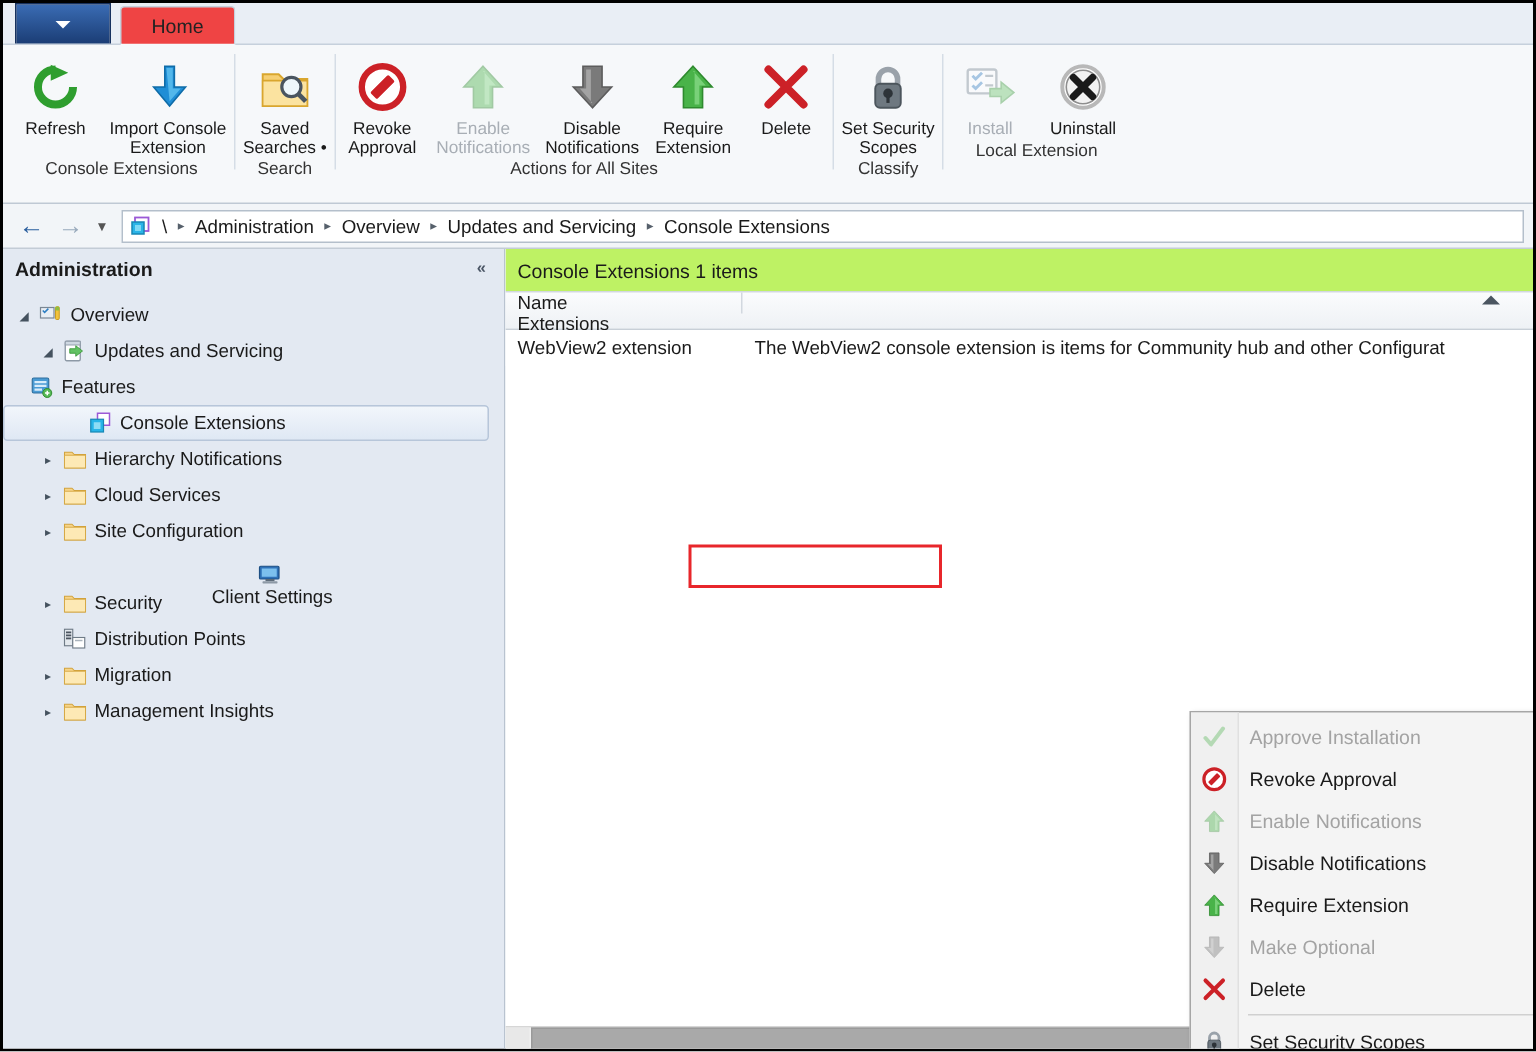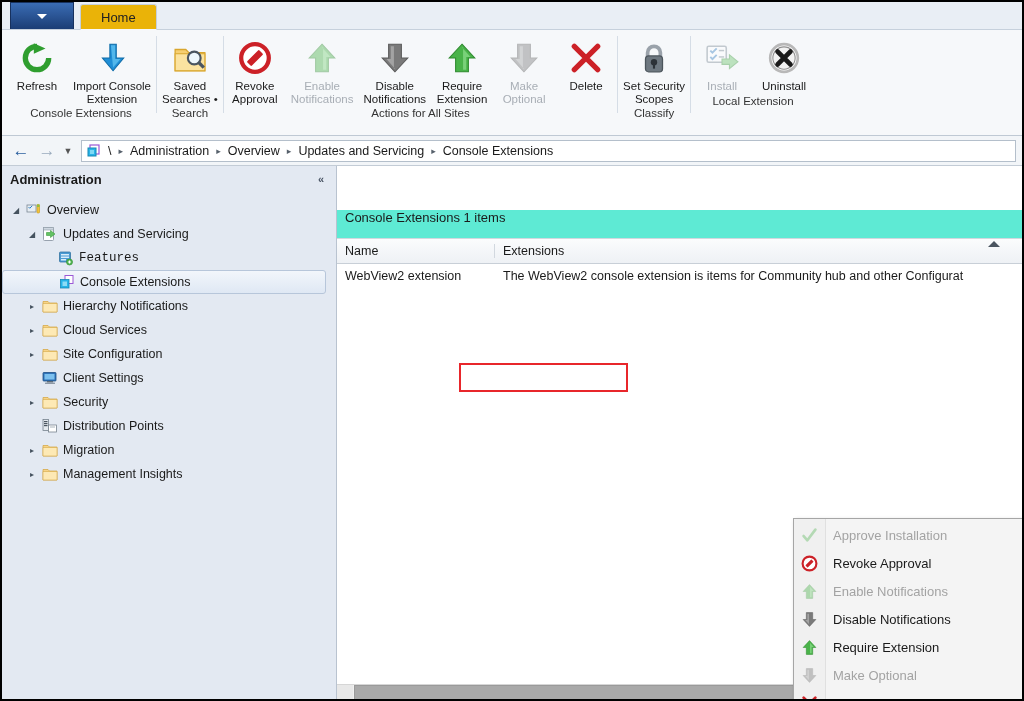--- a/index.html
+++ b/index.html
@@ -15,21 +15,21 @@
             border-bottom:1px solid #c6d0dc;display:flex;align-items:flex-end;}
   .appbtn{width:62px;height:26px;margin-left:8px;
           background:linear-gradient(to bottom,#2b5fa8 0%,#1c3f78 50%,#16306010 100%);
           background:linear-gradient(to bottom,#3a6cb4,#1b3d75);
           border:1px solid #17315e;border-bottom:none;
           display:flex;align-items:center;justify-content:center;
           cursor:pointer;}
   .appbtn .caret{width:0;height:0;border-left:5px solid transparent;
                  border-right:5px solid transparent;border-top:5px solid #fff;}
   .tab{height:24px;padding:0 20px;display:flex;align-items:center;
-       font-size:13px;color:#222;background:#eab308;
+       font-size:13px;color:#222;background:#ef4444;
        border:1px solid #c6d0dc;border-bottom:1px solid #f7f9fb;
        border-radius:3px 3px 0 0;margin-left:6px;position:relative;top:1px;cursor:pointer;}
 
   
   .ribbon{position:relative;height:106px;background:#f6f8fa;
           border-bottom:1px solid #bfc9d4;display:flex;align-items:flex-start;
           padding-left:4px;box-sizing:border-box;}
   .rgroup{display:flex;flex-direction:column;position:relative;}
   .rgroup-items{display:flex;flex:1;align-items:flex-start;padding-top:4px;}
   .rgroup-title{height:16px;line-height:16px;text-align:center;font-size:11.5px;
@@ -74,26 +74,26 @@
                 font-size:8px;color:#45525f;}
   .tnode .twist.none{visibility:hidden;}
   .tnode .ti{width:20px;display:flex;align-items:center;justify-content:center;}
   .tnode .tl{padding-left:3px;color:#1a1a1a;white-space:nowrap;}
   .tnode.sel{background:linear-gradient(to bottom,#f2f6fb,#dfe8f4);
              border:1px solid #b7c6da;border-radius:3px;margin-right:10px;}
 
   
   .main{flex:1;background:#fff;display:flex;flex-direction:column;position:relative;
         overflow:hidden;}
-  .main-head{height:28px;display:flex;align-items:flex-start;padding-left:8px;
-             font-size:13px;color:#1a1a1a;background:#5eead4;margin-top:44px;}
-  .lv-head{height:24px;display:flex;align-items:center;
+  .main-head{height:28px;display:flex;align-items:center;padding-left:8px;
+             font-size:13px;color:#1a1a1a;background:#bef264;}
+  .lv-head{height:24px;display:flex;align-items:flex-start;
            background:linear-gradient(to bottom,#fbfcfd,#eef1f5);
            border-top:1px solid #d2d8df;border-bottom:1px solid #c8cfd7;
-           position:relative;}
+           position:relative;flex-direction:column;}
   .lv-col{display:flex;align-items:center;padding-left:8px;font-size:12.5px;
           border-right:1px solid #d2d8df;box-sizing:border-box;cursor:pointer;color:#1a1a1a;}
   .lv-col.c1{width:158px;}
   .lv-col.c2{flex:1;border-right:none;}
   .sortmark{position:absolute;right:22px;top:2px;width:0;height:0;
             border-left:6px solid transparent;border-right:6px solid transparent;
             border-bottom:6px solid #4b5560;}
   .lv-row{height:24px;display:flex;align-items:center;font-size:12.5px;
           color:#1a1a1a;background:#fff;white-space:nowrap;}
   .lv-cell.c1{width:158px;padding-left:8px;box-sizing:border-box;overflow:hidden;}
@@ -216,30 +216,20 @@
           </div>
           <div class="rbtn">
             <span class="ico">
               <svg width="34" height="34" viewBox="0 0 32 32">
                 <path d="M16 3 L28 16 h-6 v13 h-12 v-13 h-6 z" fill="#49b349" stroke="#2e8a2e" stroke-width="1"></path>
                 <path d="M16 6 L24 15 h-4 v12 h-3 v-21 z" fill="#8ede8e" opacity=".7"></path>
               </svg>
             </span>
             <span class="lbl">Require
 Extension</span>
-          </div>
-          <div class="rbtn disabled">
-            <span class="ico">
-              <svg width="34" height="34" viewBox="0 0 32 32">
-                <path d="M16 29 L4 16 h6 v-13 h12 v13 h6 z" fill="#7a7a7a" stroke="#5c5c5c" stroke-width="1"></path>
-                <path d="M16 26 L8 17 h4 v-12 h3 v21 z" fill="#b5b5b5" opacity=".7"></path>
-              </svg>
-            </span>
-            <span class="lbl">Make
-Optional</span>
           </div>
           <div class="rbtn">
             <span class="ico">
               <svg width="34" height="34" viewBox="0 0 32 32">
                 <path d="M5 5 L27 27 M27 5 L5 27" stroke="#cc2127" stroke-width="5" stroke-linecap="round"></path>
               </svg>
             </span>
             <span class="lbl">Delete</span>
           </div>
         </div>
@@ -348,21 +338,21 @@
             <span class="twist">◢</span>
             <span class="ti">
               <svg width="16" height="16" viewBox="0 0 32 32">
                 <rect x="3" y="3" width="20" height="26" rx="2" fill="#ffffff" stroke="#8d99a6" stroke-width="1.8"></rect>
                 <rect x="3" y="3" width="20" height="5" fill="#cfd8e2" stroke="#8d99a6" stroke-width="1.2"></rect>
                 <path d="M9 13 h8 v-4 l9 7 l-9 7 v-4 h-8 z" fill="#63c263" stroke="#3d9b3d" stroke-width="1.2"></path>
               </svg>
             </span>
             <span class="tl">Updates and Servicing</span>
           </div>
-          <div class="tnode" style="padding-left: 38px; font-family: Liberation Mono, monospace;">
+          <div class="tnode" style="">
             <span class="twist none">▸</span>
             <span class="ti">
               <svg width="16" height="16" viewBox="0 0 32 32">
                 <rect x="3" y="4" width="22" height="20" rx="2" fill="#4a9bd4" stroke="#2e6f9e" stroke-width="1.5"></rect>
                 <rect x="6" y="8" width="16" height="3" fill="#d8ecfa"></rect>
                 <rect x="6" y="13" width="16" height="3" fill="#d8ecfa"></rect>
                 <rect x="6" y="18" width="10" height="3" fill="#d8ecfa"></rect>
                 <circle cx="23" cy="24" r="6" fill="#55b855" stroke="#2f8c2f" stroke-width="1.3"></circle>
                 <path d="M23 21 v6 M20 24 h6" stroke="#ffffff" stroke-width="2"></path>
               </svg>
@@ -403,21 +393,21 @@
           <div class="tnode" style="padding-left: 22px;">
             <span class="twist">▸</span>
             <span class="ti">
               <svg width="16" height="16" viewBox="0 0 32 32">
                 <path d="M2 7 h10 l3 3 h15 v18 h-28 z" fill="#f7d488" stroke="#d2a33c" stroke-width="1.4"></path>
                 <path d="M2 11 h28 v17 h-28 z" fill="#fde9b5" stroke="#d2a33c" stroke-width="1.1"></path>
               </svg>
             </span>
             <span class="tl">Site Configuration</span>
           </div>
-          <div class="tnode" style="padding-left: 22px;">
+          <div class="tnode" style="padding-left: 22px; flex-direction: column;">
             <span class="twist none">▸</span>
             <span class="ti">
               <svg width="16" height="16" viewBox="0 0 32 32">
                 <rect x="2" y="5" width="26" height="17" rx="1.5" fill="#2f72b8" stroke="#1d4f84" stroke-width="1.6"></rect>
                 <rect x="5" y="8" width="20" height="11" fill="#7cc0ee"></rect>
                 <rect x="10" y="22" width="12" height="3" fill="#5d6b79"></rect>
                 <rect x="6" y="25" width="20" height="3" rx="1" fill="#8d99a6"></rect>
               </svg>
             </span>
             <span class="tl">Client Settings</span>

